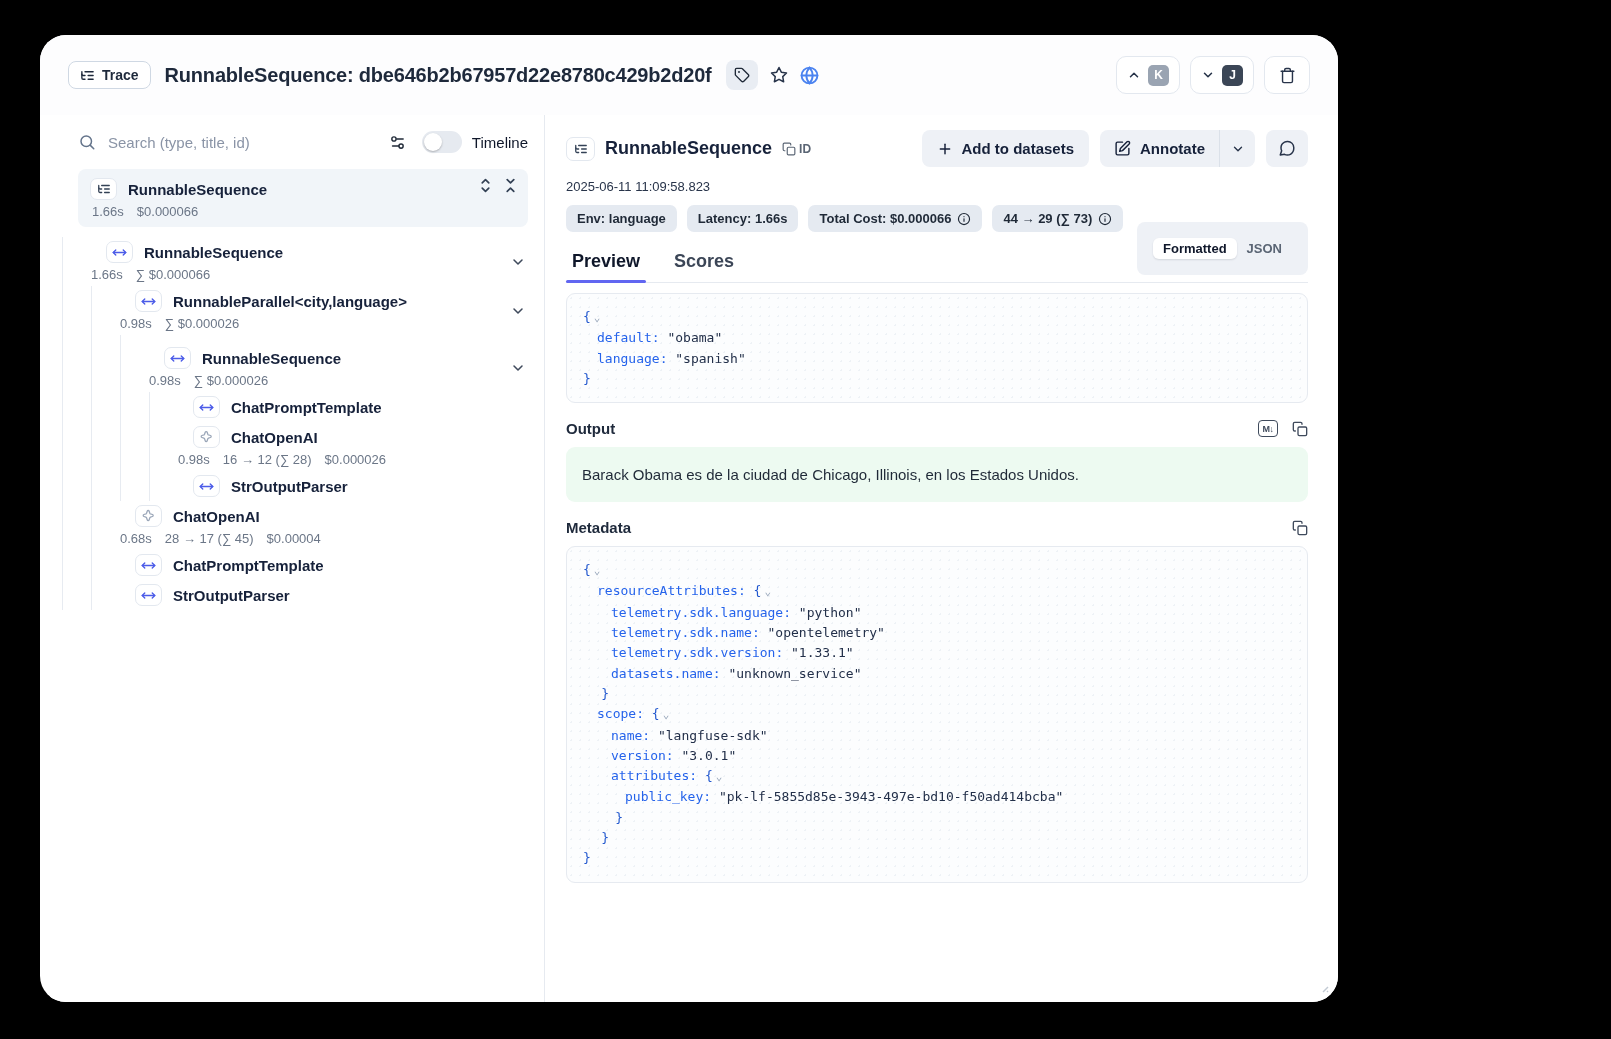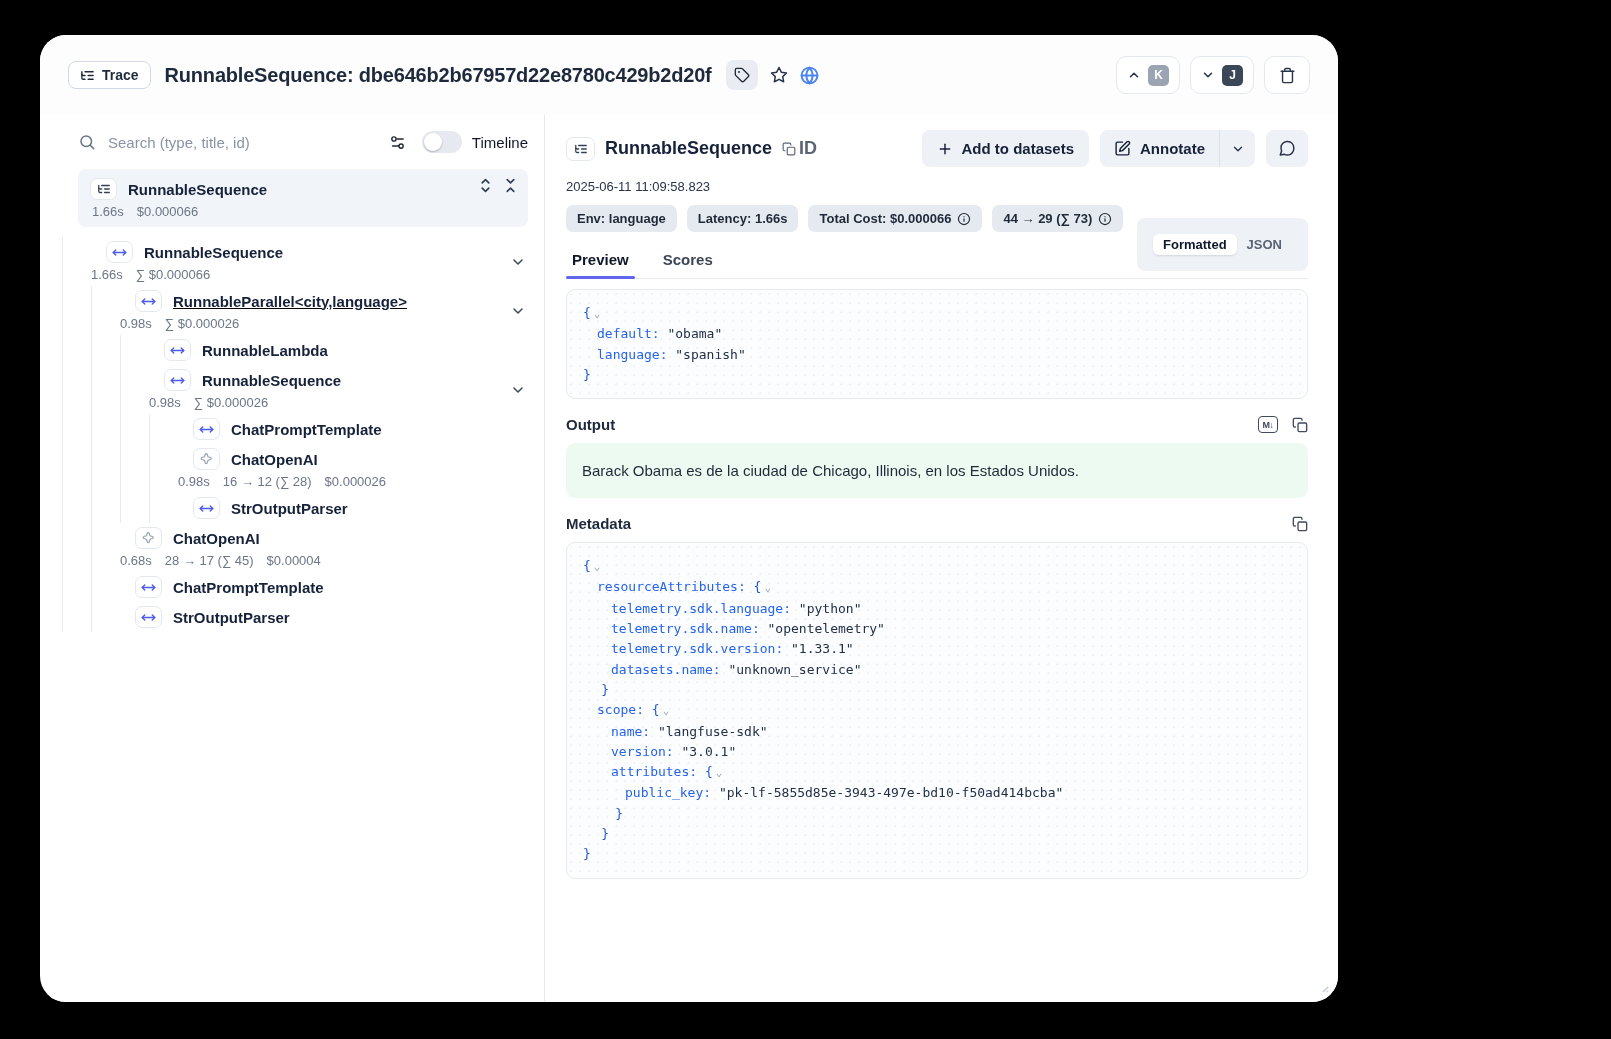--- a/index.html
+++ b/index.html
@@ -47,37 +47,37 @@
   .nbadge { width:27px; height:22px; border:1px solid #e3e8ef; border-radius:7px; background:#fff;
     display:inline-flex; align-items:center; justify-content:center; flex:none; }
   .nname { font-size:15px; font-weight:700; color:#16213a; white-space:nowrap; }
   .tstats { margin-top:4px; font-size:13px; color:#6b7687; display:flex; gap:13px; white-space:nowrap; }
   .chev { position:absolute; right:18px; top:50%; transform:translateY(-50%); color:#3f4a5c; }
   .root-actions { position:absolute; top:9px; right:10px; display:flex; gap:10px; color:#334155; cursor:pointer; }
 
   
   .main-header { margin-top:15px; display:flex; align-items:center; }
   .detail-title { font-size:18px; font-weight:700; color:#16213a; margin-left:10px; }
-  .id-chip { display:flex; align-items:center; gap:3px; margin-left:10px; color:#5a6574; font-size:18px; font-weight:700; cursor:pointer; }
+  .id-chip { display:flex; align-items:center; gap:3px; margin-left:10px; color:#5a6574; font-size:12px; font-weight:700; cursor:pointer; }
   .main-actions { margin-left:auto; display:flex; gap:11px; align-items:center; }
   .soft-btn { height:37px; background:#eef1f6; border-radius:8px; display:flex; align-items:center;
     padding:0 15px; gap:8px; font-size:15px; font-weight:600; color:#16213a; cursor:pointer; }
   .split-btn { display:flex; background:#eef1f6; border-radius:8px; height:37px; }
   .split-main { display:flex; align-items:center; gap:9px; padding:0 14px; font-size:15px; font-weight:600; color:#16213a; cursor:pointer; }
   .split-arrow { width:36px; display:flex; align-items:center; justify-content:center; border-left:1px solid #dbe1e9; cursor:pointer; }
   .icon-only-btn { width:42px; height:37px; background:#eef1f6; border-radius:8px; display:flex; align-items:center; justify-content:center; cursor:pointer; }
 
   .timestamp { margin-top:12px; font-size:13px; font-weight:500; color:#28344a; }
 
   .pill-row { margin-top:11px; display:flex; gap:10px; }
   .pill { height:27px; background:#e5eaf1; border-radius:7px; padding:0 11px; display:flex; align-items:center;
     gap:6px; font-size:13px; font-weight:700; color:#1f2937; white-space:nowrap; }
 
   .tab-row { margin-top:13px; display:flex; align-items:flex-end; border-bottom:1px solid #e6eaf0; position:relative; }
-  .tab { font-size:15px; font-weight:600; padding:6px 6px 10px 6px; margin-right:22px; color:#3c4657; cursor:pointer; position:relative; }
+  .tab { font-size:18px; font-weight:600; padding:6px 6px 10px 6px; margin-right:22px; color:#3c4657; cursor:pointer; position:relative; }
   .tab.active { color:#0f172a; }
   .tab.active::after { content:""; position:absolute; left:0; right:0; bottom:-1px; height:3px; background:#6166f1; border-radius:2px; }
   .seg { position:absolute; right:0; bottom:7px; background:#eef1f6; border-radius:8px; padding:16px; display:flex; }
   .seg-opt { font-size:13px; font-weight:600; color:#5a6574; padding:3px 10px; border-radius:6px; cursor:pointer; }
   .seg-opt.active { background:#fff; color:#0f172a; box-shadow:0 1px 2px rgba(15,23,42,.12); }
 
   .section-head { margin-top:17px; display:flex; align-items:center; }
   .section-title { font-size:15px; font-weight:600; color:#1e293b; }
   .section-icons { margin-left:auto; display:flex; gap:14px; align-items:center; color:#3f4a5c; }
   .sec-icon { cursor:pointer; display:flex; align-items:center; }
@@ -252,21 +252,21 @@
             </div>
             <span class="chev">
               <svg width="16" height="16" viewBox="0 0 24 24" fill="none" stroke="#3f4a5c" stroke-width="2.3" stroke-linecap="round" stroke-linejoin="round">
                 <path d="M6 9l6 6 6-6"></path>
               </svg>
             </span>
           </div>
           <div class="trow">
             <span class="guide" style="left: 12px;"></span>
             <span class="guide" style="left: 41px;"></span>
-            <div class="trow-main" style="padding-left: 85px; text-decoration: underline;">
+            <div class="trow-main" style="padding-left: 85px;">
               <span class="nbadge">
                 <svg width="15" height="15" viewBox="0 0 24 24" fill="none" stroke="#4c5ce8" stroke-width="2.2" stroke-linecap="round" stroke-linejoin="round">
                   <path d="M18 8l4 4-4 4"></path>
                   <path d="M6 8l-4 4 4 4"></path>
                   <path d="M2 12h20"></path>
                 </svg>
               </span>
               <span class="nname">RunnableParallel&lt;city,language&gt;</span>
             </div>
             <div class="tstats" style="padding-left: 70px;">
@@ -276,30 +276,20 @@
             <span class="chev">
               <svg width="16" height="16" viewBox="0 0 24 24" fill="none" stroke="#3f4a5c" stroke-width="2.3" stroke-linecap="round" stroke-linejoin="round">
                 <path d="M6 9l6 6 6-6"></path>
               </svg>
             </span>
           </div>
           <div class="trow">
             <span class="guide" style="left: 12px;"></span>
             <span class="guide" style="left: 41px;"></span>
             <span class="guide" style="left: 70px;"></span>
-            <div class="trow-main" style="padding-left: 114px;">
-              <span class="nbadge">
-                <svg width="15" height="15" viewBox="0 0 24 24" fill="none" stroke="#4c5ce8" stroke-width="2.2" stroke-linecap="round" stroke-linejoin="round">
-                  <path d="M18 8l4 4-4 4"></path>
-                  <path d="M6 8l-4 4 4 4"></path>
-                  <path d="M2 12h20"></path>
-                </svg>
-              </span>
-              <span class="nname">RunnableLambda</span>
-            </div>
           </div>
           <div class="trow">
             <span class="guide" style="left: 12px;"></span>
             <span class="guide" style="left: 41px;"></span>
             <span class="guide" style="left: 70px;"></span>
             <div class="trow-main" style="padding-left: 114px;">
               <span class="nbadge">
                 <svg width="15" height="15" viewBox="0 0 24 24" fill="none" stroke="#4c5ce8" stroke-width="2.2" stroke-linecap="round" stroke-linejoin="round">
                   <path d="M18 8l4 4-4 4"></path>
                   <path d="M6 8l-4 4 4 4"></path>

